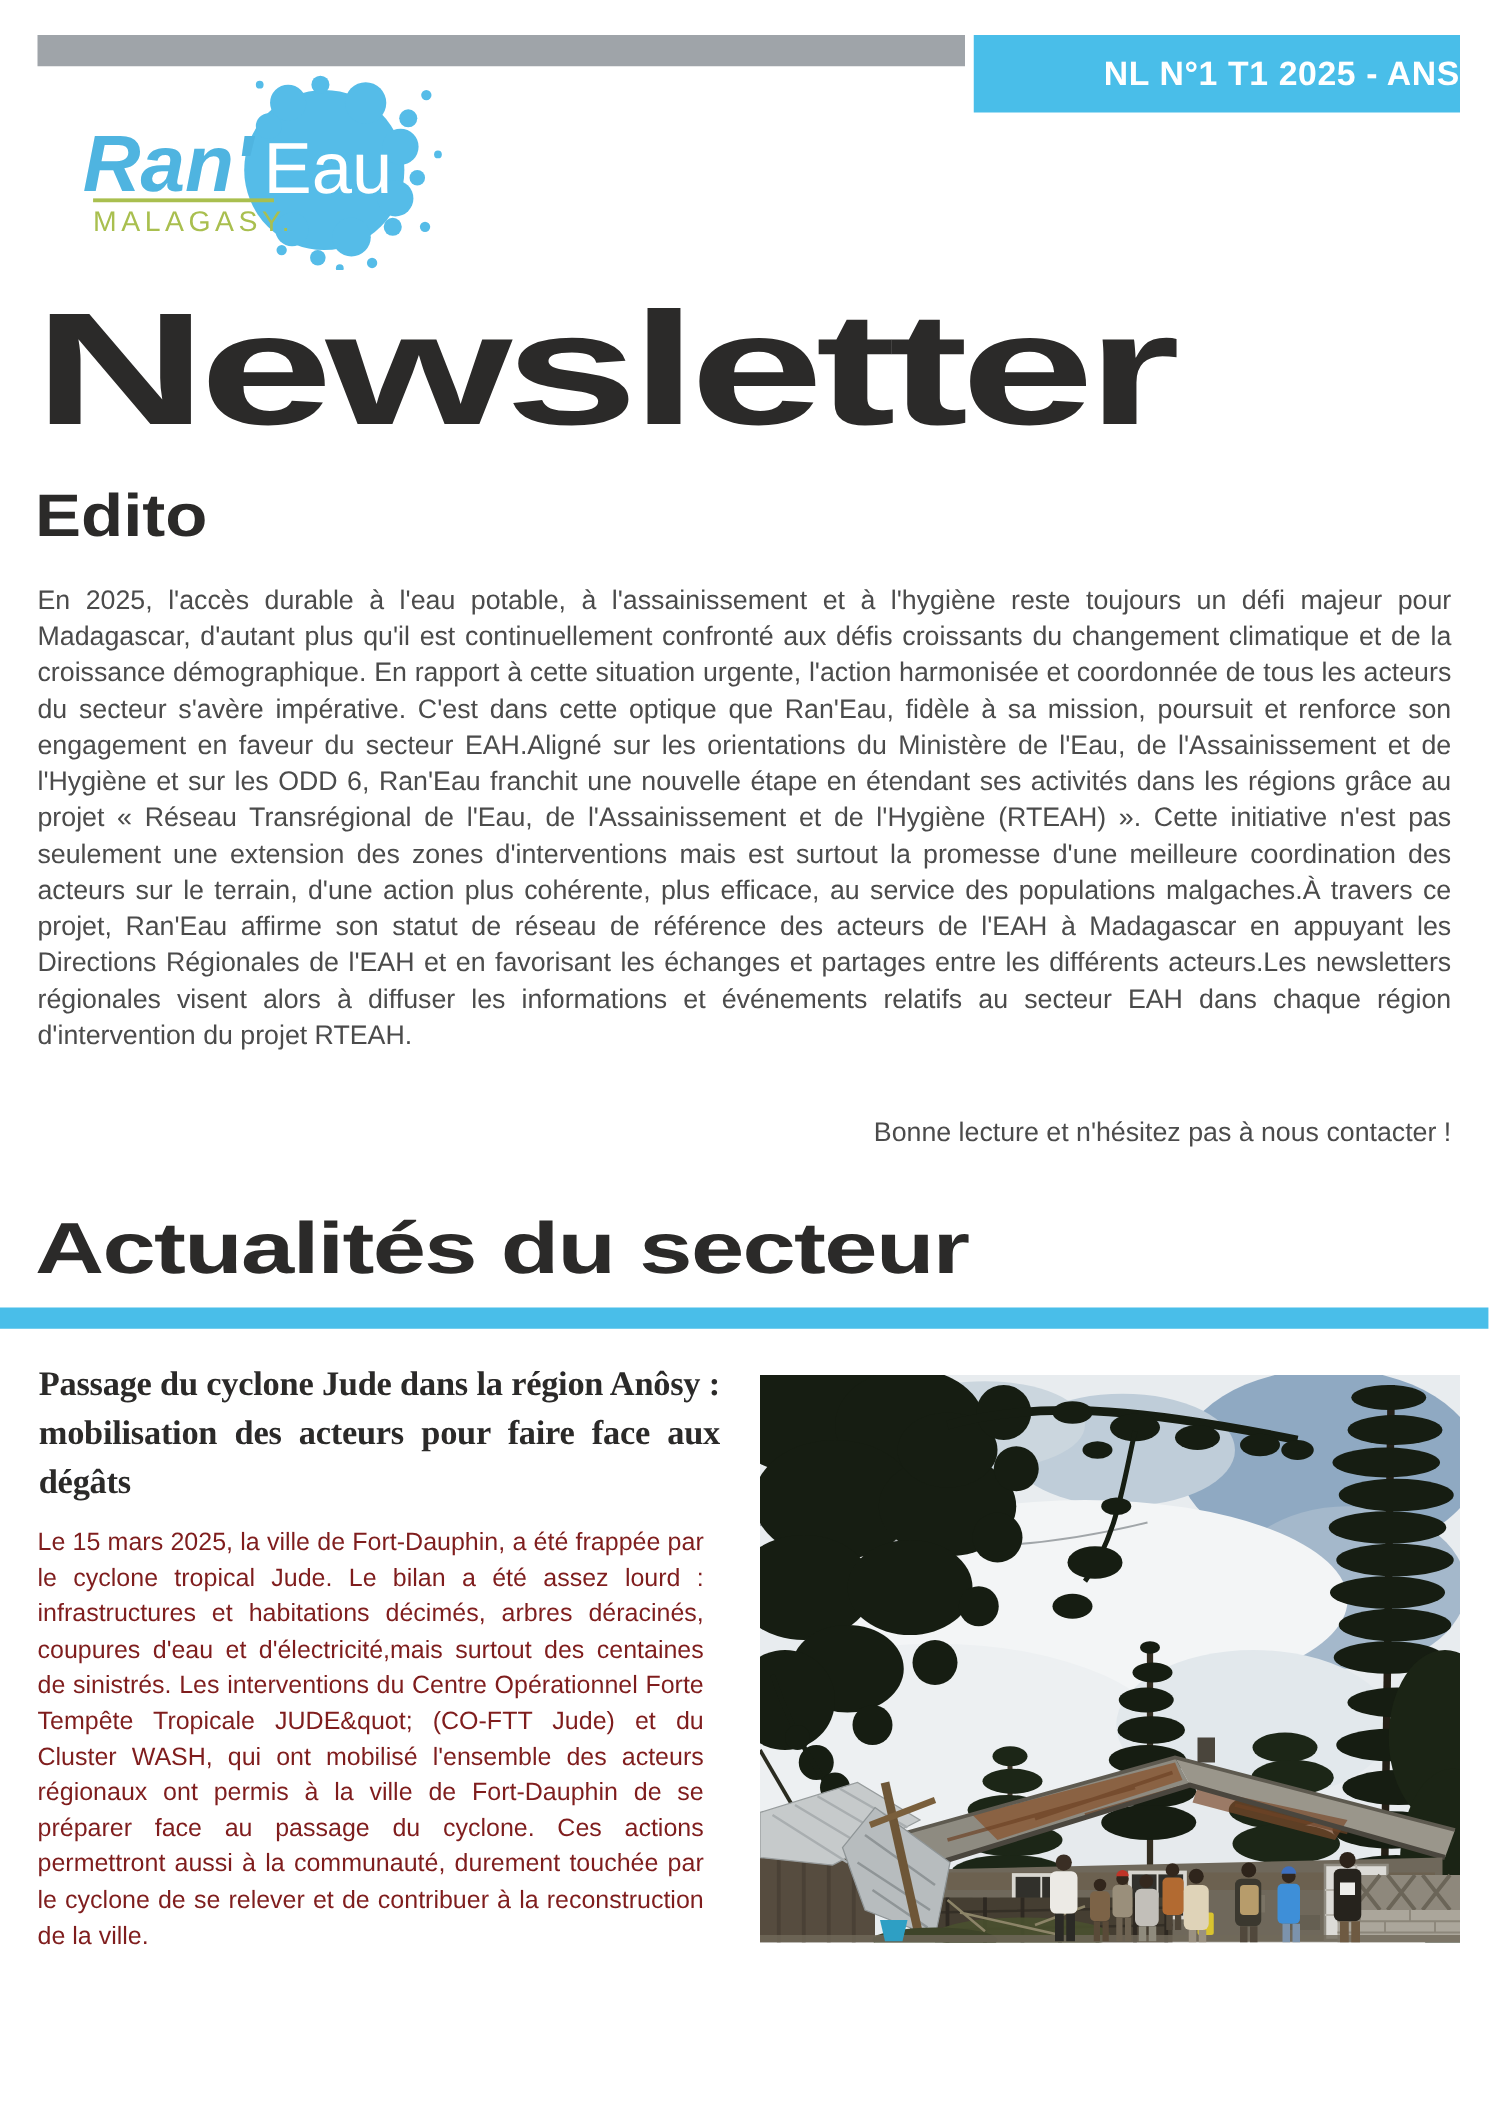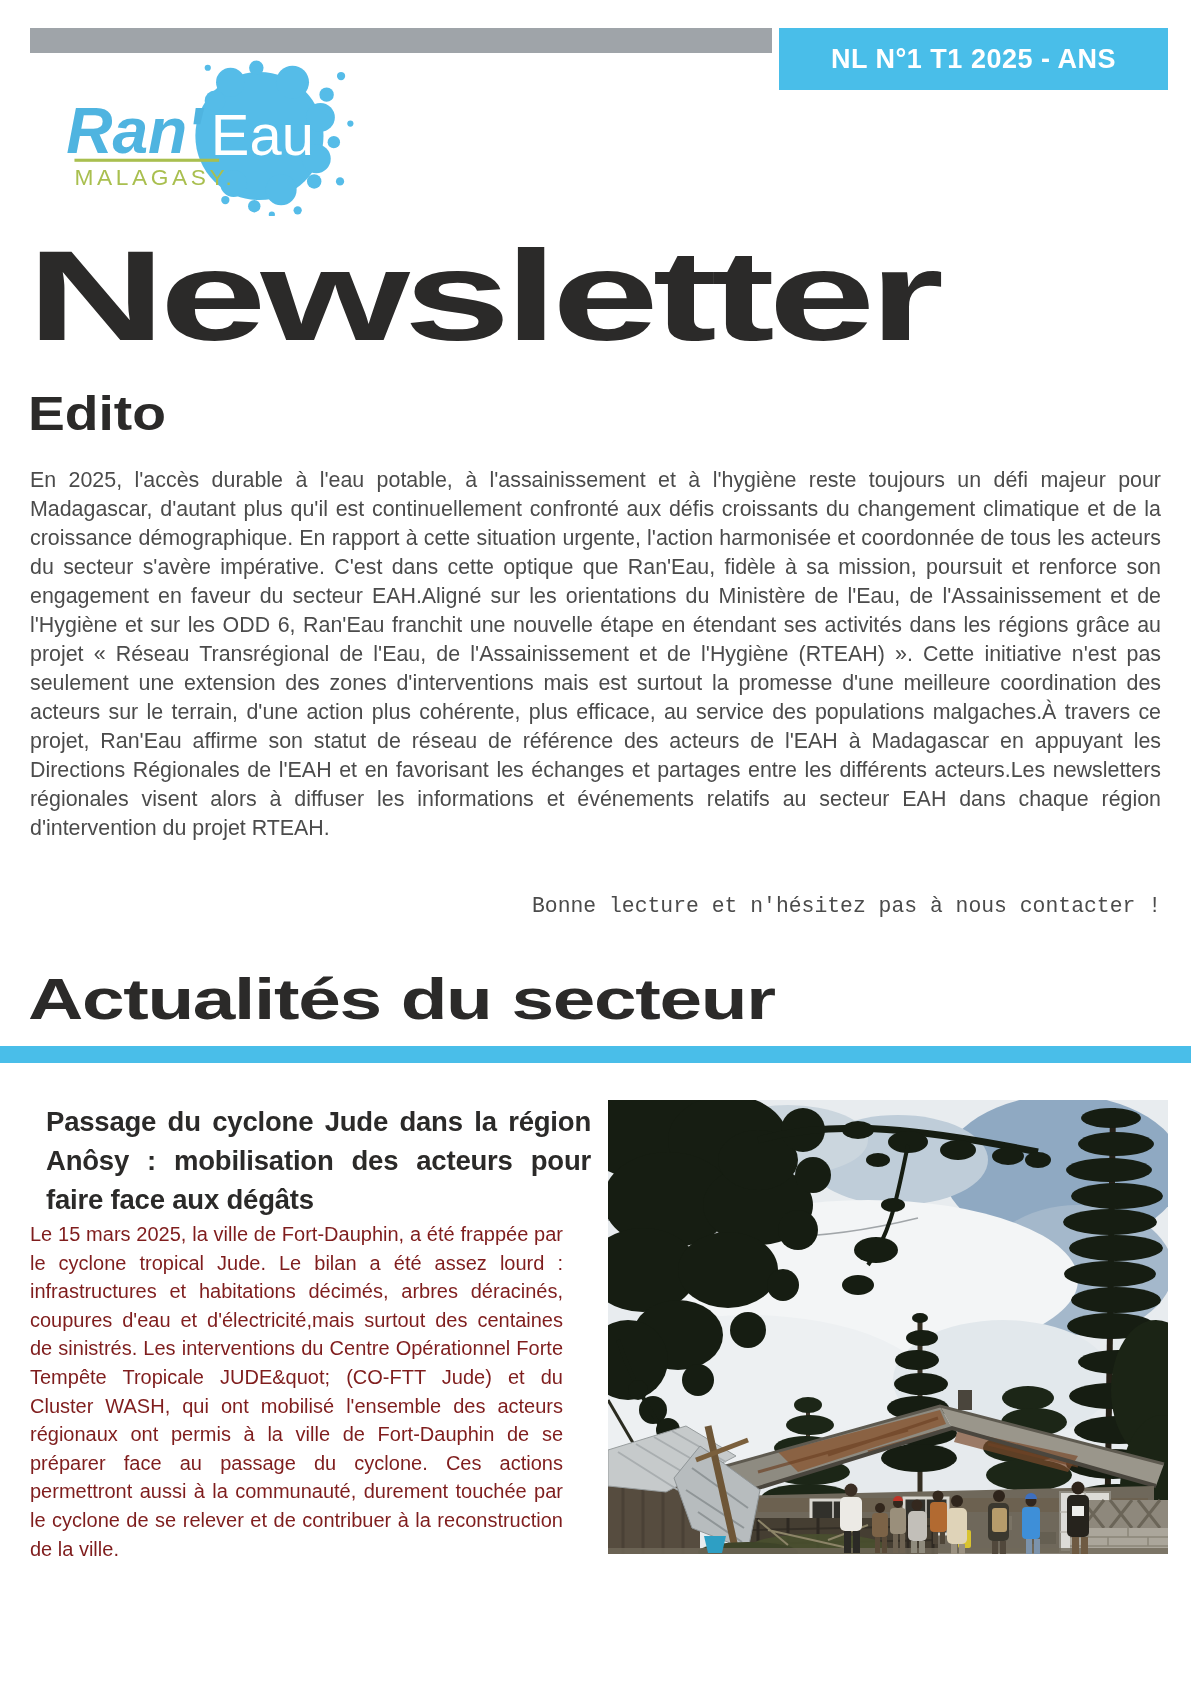--- a/index.html
+++ b/index.html
@@ -10,21 +10,21 @@
     font-family:"Liberation Sans", sans-serif;
     overflow:hidden;
   }
   .gray-bar{
     position:absolute;left:30px;top:28px;width:742px;height:25px;
     background:#9FA4A9;
   }
   .issue-badge{
     position:absolute;left:779px;top:28px;width:389px;height:62px;
     background:#49BEE9;
-    display:flex;align-items:center;justify-content:center;
+    display:flex;align-items:center;justify-content:flex-end;
   }
   .issue-badge span{
     color:#ffffff;font-size:27px;font-weight:bold;letter-spacing:.5px;
     font-family:"Liberation Sans", sans-serif;
   }
   .logo{position:absolute;left:60px;top:58px;width:310px;height:158px;}
   .logo text{font-family:"Liberation Sans", sans-serif;}
   .logo .logo-ran{font-size:62px;font-weight:bold;font-style:italic;fill:#4FB4E0;}
   .logo .logo-eau{font-size:56px;fill:#ffffff;font-weight:normal;}
   .logo .logo-sub{font-size:22px;fill:#A9BF4F;letter-spacing:3.5px;}
@@ -39,36 +39,36 @@
     font-size:48px;line-height:52px;font-weight:bold;color:#2B2A29;
     transform:scaleX(1.15);transform-origin:left top;white-space:nowrap;
   }
   .edito-body{
     position:absolute;left:30px;top:466px;width:1131px;margin:0;
     font-size:21.4px;line-height:29px;color:#4B4B4B;
     text-align:justify;text-justify:inter-word;
   }
   .edito-closing{
     position:absolute;left:30px;top:892px;width:1131px;margin:0;
-    font-size:21.4px;line-height:28px;color:#4B4B4B;text-align:right;font-family:Liberation Mono, monospace;
+    font-size:21.4px;line-height:28px;color:#4B4B4B;text-align:right;
   }
   .news-heading{
     position:absolute;left:28px;top:968px;margin:0;
     font-size:58px;line-height:62px;font-weight:bold;color:#2B2A29;
     letter-spacing:-1px;white-space:nowrap;
     transform:scaleX(1.32);transform-origin:left top;
   }
   .divider{
     position:absolute;left:0;top:1046px;width:1191px;height:17px;
     background:#49BEE9;
   }
   .article-title{
-    position:absolute;left:30px;top:1086px;width:545px;margin:16px;
+    position:absolute;left:30px;top:1086px;width:545px;margin:1px;
     font-size:27.5px;line-height:39px;font-weight:bold;color:#2B2A29;
-    letter-spacing:-.2px;text-align:justify;text-justify:inter-word;
+    letter-spacing:-.2px;text-align:justify;text-justify:inter-word;font-family:Liberation Serif, serif;
   }
   .article-body{
     position:absolute;left:30px;top:1220px;width:533px;margin:0;
     font-size:20px;line-height:28.6px;color:#7f1d1d;
     text-align:justify;text-justify:inter-word;
   }
   .photo{position:absolute;left:608px;top:1100px;width:560px;height:454px;display:block;}
 </style>
 </head>
 <body>

